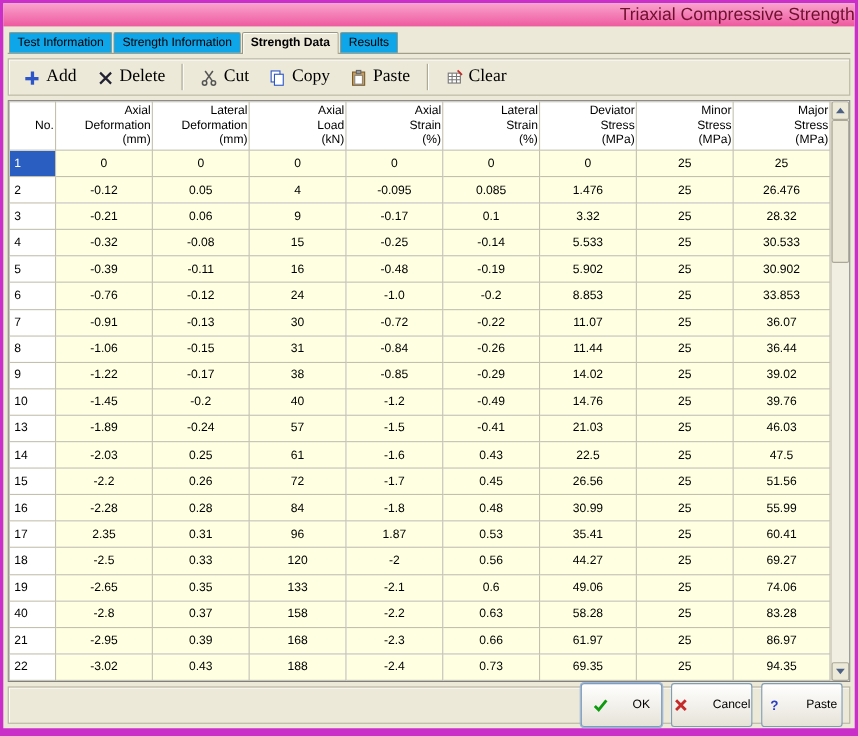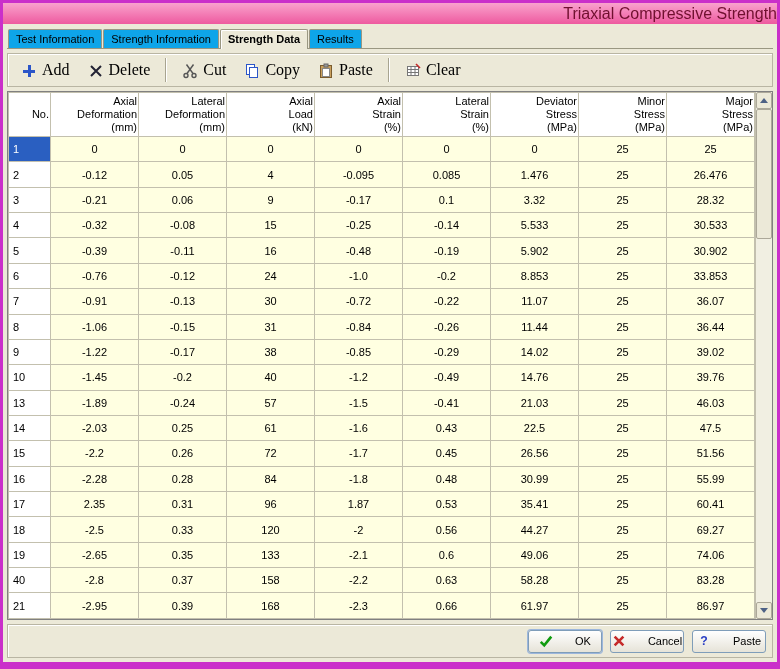--- a/index.html
+++ b/index.html
@@ -21,21 +21,21 @@
   td{background:#ffffe1;text-align:center;height:21px;padding:0 3px;}
   td.rownum{background:#ffffff;text-align:left;padding-left:4px;}
   td.rownum.selected{background:#2a5fc1;color:#fff;}
   .vscroll{flex:0 0 17px;width:17px;background:#f1efe2;border-left:1px solid #c3c0ae;display:flex;flex-direction:column;}
   .sbtn{height:17px;flex:0 0 17px;background:#ece9d8;border:1px solid #aca899;border-radius:2px;display:flex;align-items:center;justify-content:center;}
   .arrow-up{width:0;height:0;border-left:4px solid transparent;border-right:4px solid transparent;border-bottom:5px solid #4d6185;}
   .arrow-down{width:0;height:0;border-left:4px solid transparent;border-right:4px solid transparent;border-top:5px solid #4d6185;}
   .strack{flex:1;position:relative;}
   .sthumb{position:absolute;top:0;left:0;right:0;height:130px;background:#ece9d8;border:1px solid #aca899;border-radius:2px;}
   .footer{flex:0 0 34px;height:34px;margin:4px 0;border:1px solid #b9b5a3;box-shadow:inset 1px 1px 0 #fff;display:flex;align-items:center;justify-content:flex-end;gap:8px;padding:0 6px;}
-  .fbtn{width:74px;height:23px;display:flex;align-items:center;justify-content:center;gap:22px;font-size:11px;background:linear-gradient(#ffffff,#e6e3d8);border:1px solid #7f9db9;border-radius:3px;cursor:default;}
+  .fbtn{width:74px;height:40px;display:flex;align-items:center;justify-content:center;gap:22px;font-size:11px;background:linear-gradient(#ffffff,#e6e3d8);border:1px solid #7f9db9;border-radius:3px;cursor:default;}
   .fbtn.default{box-shadow:0 0 0 1px #9cb6dc;}
   .icon16{width:16px;height:16px;flex:0 0 16px;}
   .icon14{width:14px;height:14px;flex:0 0 14px;}
 </style>
 </head>
 <body>
 
 <div class="window">
   <div class="titlebar">
     <span>Triaxial Compressive Strength</span>
@@ -346,20 +346,31 @@
               <td class="rownum">21</td>
               <td>-2.95</td>
               <td>0.39</td>
               <td>168</td>
               <td>-2.3</td>
               <td>0.66</td>
               <td>61.97</td>
               <td>25</td>
               <td>86.97</td>
             </tr>
+            <tr>
+              <td class="rownum">22</td>
+              <td>-3.02</td>
+              <td>0.43</td>
+              <td>188</td>
+              <td>-2.4</td>
+              <td>0.73</td>
+              <td>69.35</td>
+              <td>25</td>
+              <td>94.35</td>
+            </tr>
           </tbody>
       </table>
       <div class="vscroll">
         <div class="sbtn">
             <div class="arrow-up"></div>
           </div>
         <div class="strack">
             <div class="sthumb"></div>
           </div>
         <div class="sbtn">

